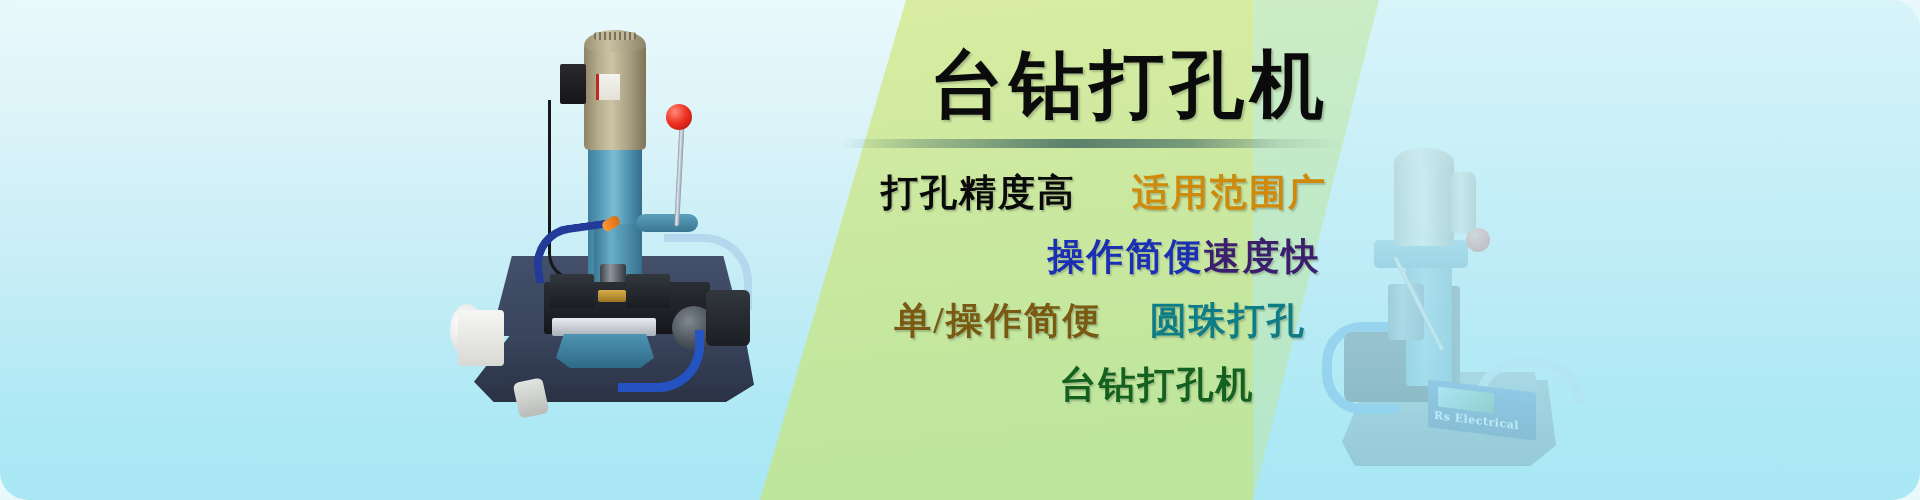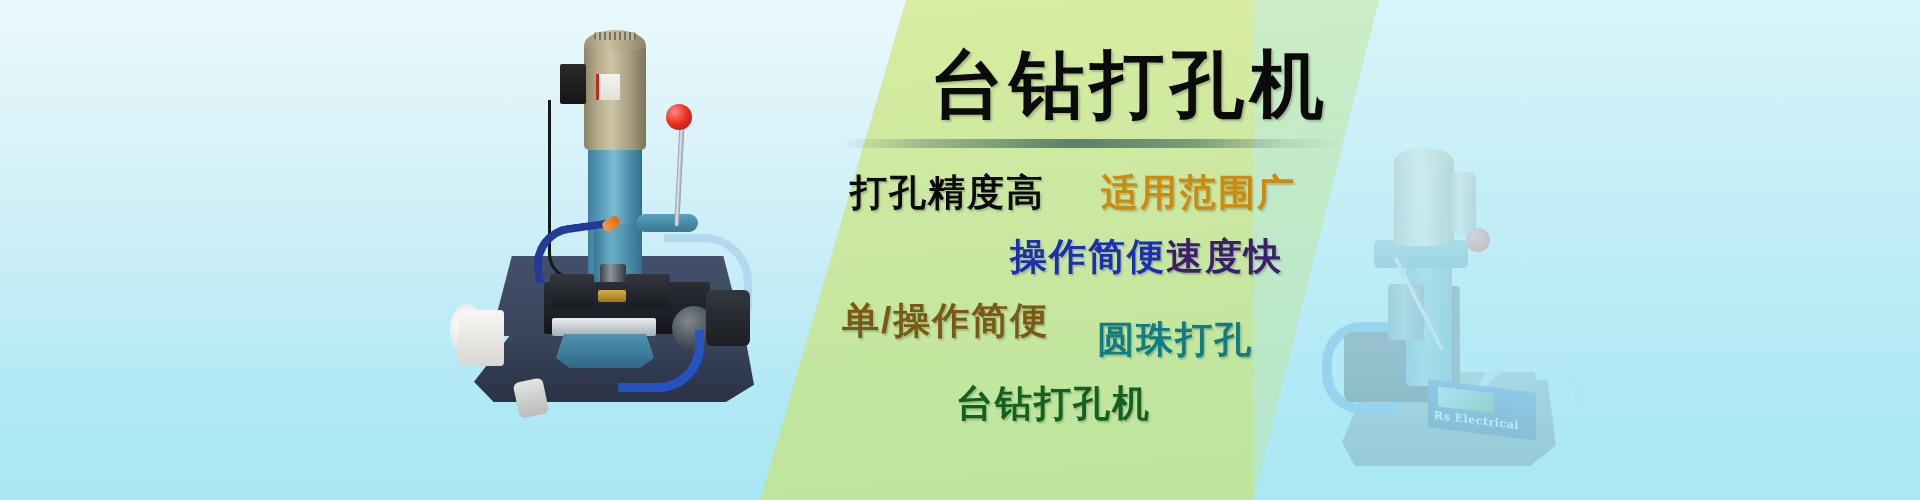--- a/index.html
+++ b/index.html
@@ -7,20 +7,21 @@
   body {
     font-family:"DejaVu Sans", sans-serif;
     background:#e9f8fb;
   }
 
   #banner{
     position:relative;
     width:1920px; height:500px;
     overflow:hidden;
     background:linear-gradient(180deg,#eaf9fb 0%, #ddf4f9 22%, #c6edf6 55%, #aee9f5 82%, #a9e7f4 100%);
+    border-radius:28px;
   }
 
   
   .green-slab{
     position:absolute; inset:0;
     background:linear-gradient(175deg,#dcefa4 0%, #d6ecA0 18%, #cbe8a0 45%, #c1e69d 72%, #bce59e 100%);
     clip-path: polygon(906px 0px, 1379px 0px, 1253px 500px, 760px 500px);
   }
 
   
@@ -55,34 +56,35 @@
   
   .features{
     position:absolute;
     left:838px; top:168px;
     width:520px;
   }
   .frow{
     display:flex;
     white-space:nowrap;
     margin-bottom:15px;
-    font-family:Liberation Sans, sans-serif;
+    font-family:Liberation Serif, serif;
     font-weight:700;
     font-size:37px;
     line-height:49px;
     letter-spacing:2px;
+    justify-content:center;
   }
   .frow .f{ text-shadow:1.5px 1.5px 1.5px rgba(105,125,95,.40); }
 
   .row1{ padding-left:12px; }
   .row1 .f2{ margin-left:56px; }
   .row2{ padding-left:96px; }
   .row2 .f2{ margin-left:76px; }
   .row3{ padding-left:4px; }
-  .row3 .f2{ margin-left:48px;margin-top:19px; }
+  .row3 .f2{ margin-left:48px; }
   .row4{ padding-left:118px; }
 
   
   .machine{ position:absolute; }
 
   
   #mach-left{ left:440px; top:18px; width:340px; height:452px; }
 
   #mach-left .base{
     position:absolute; left:34px; top:306px; width:280px; height:78px;

